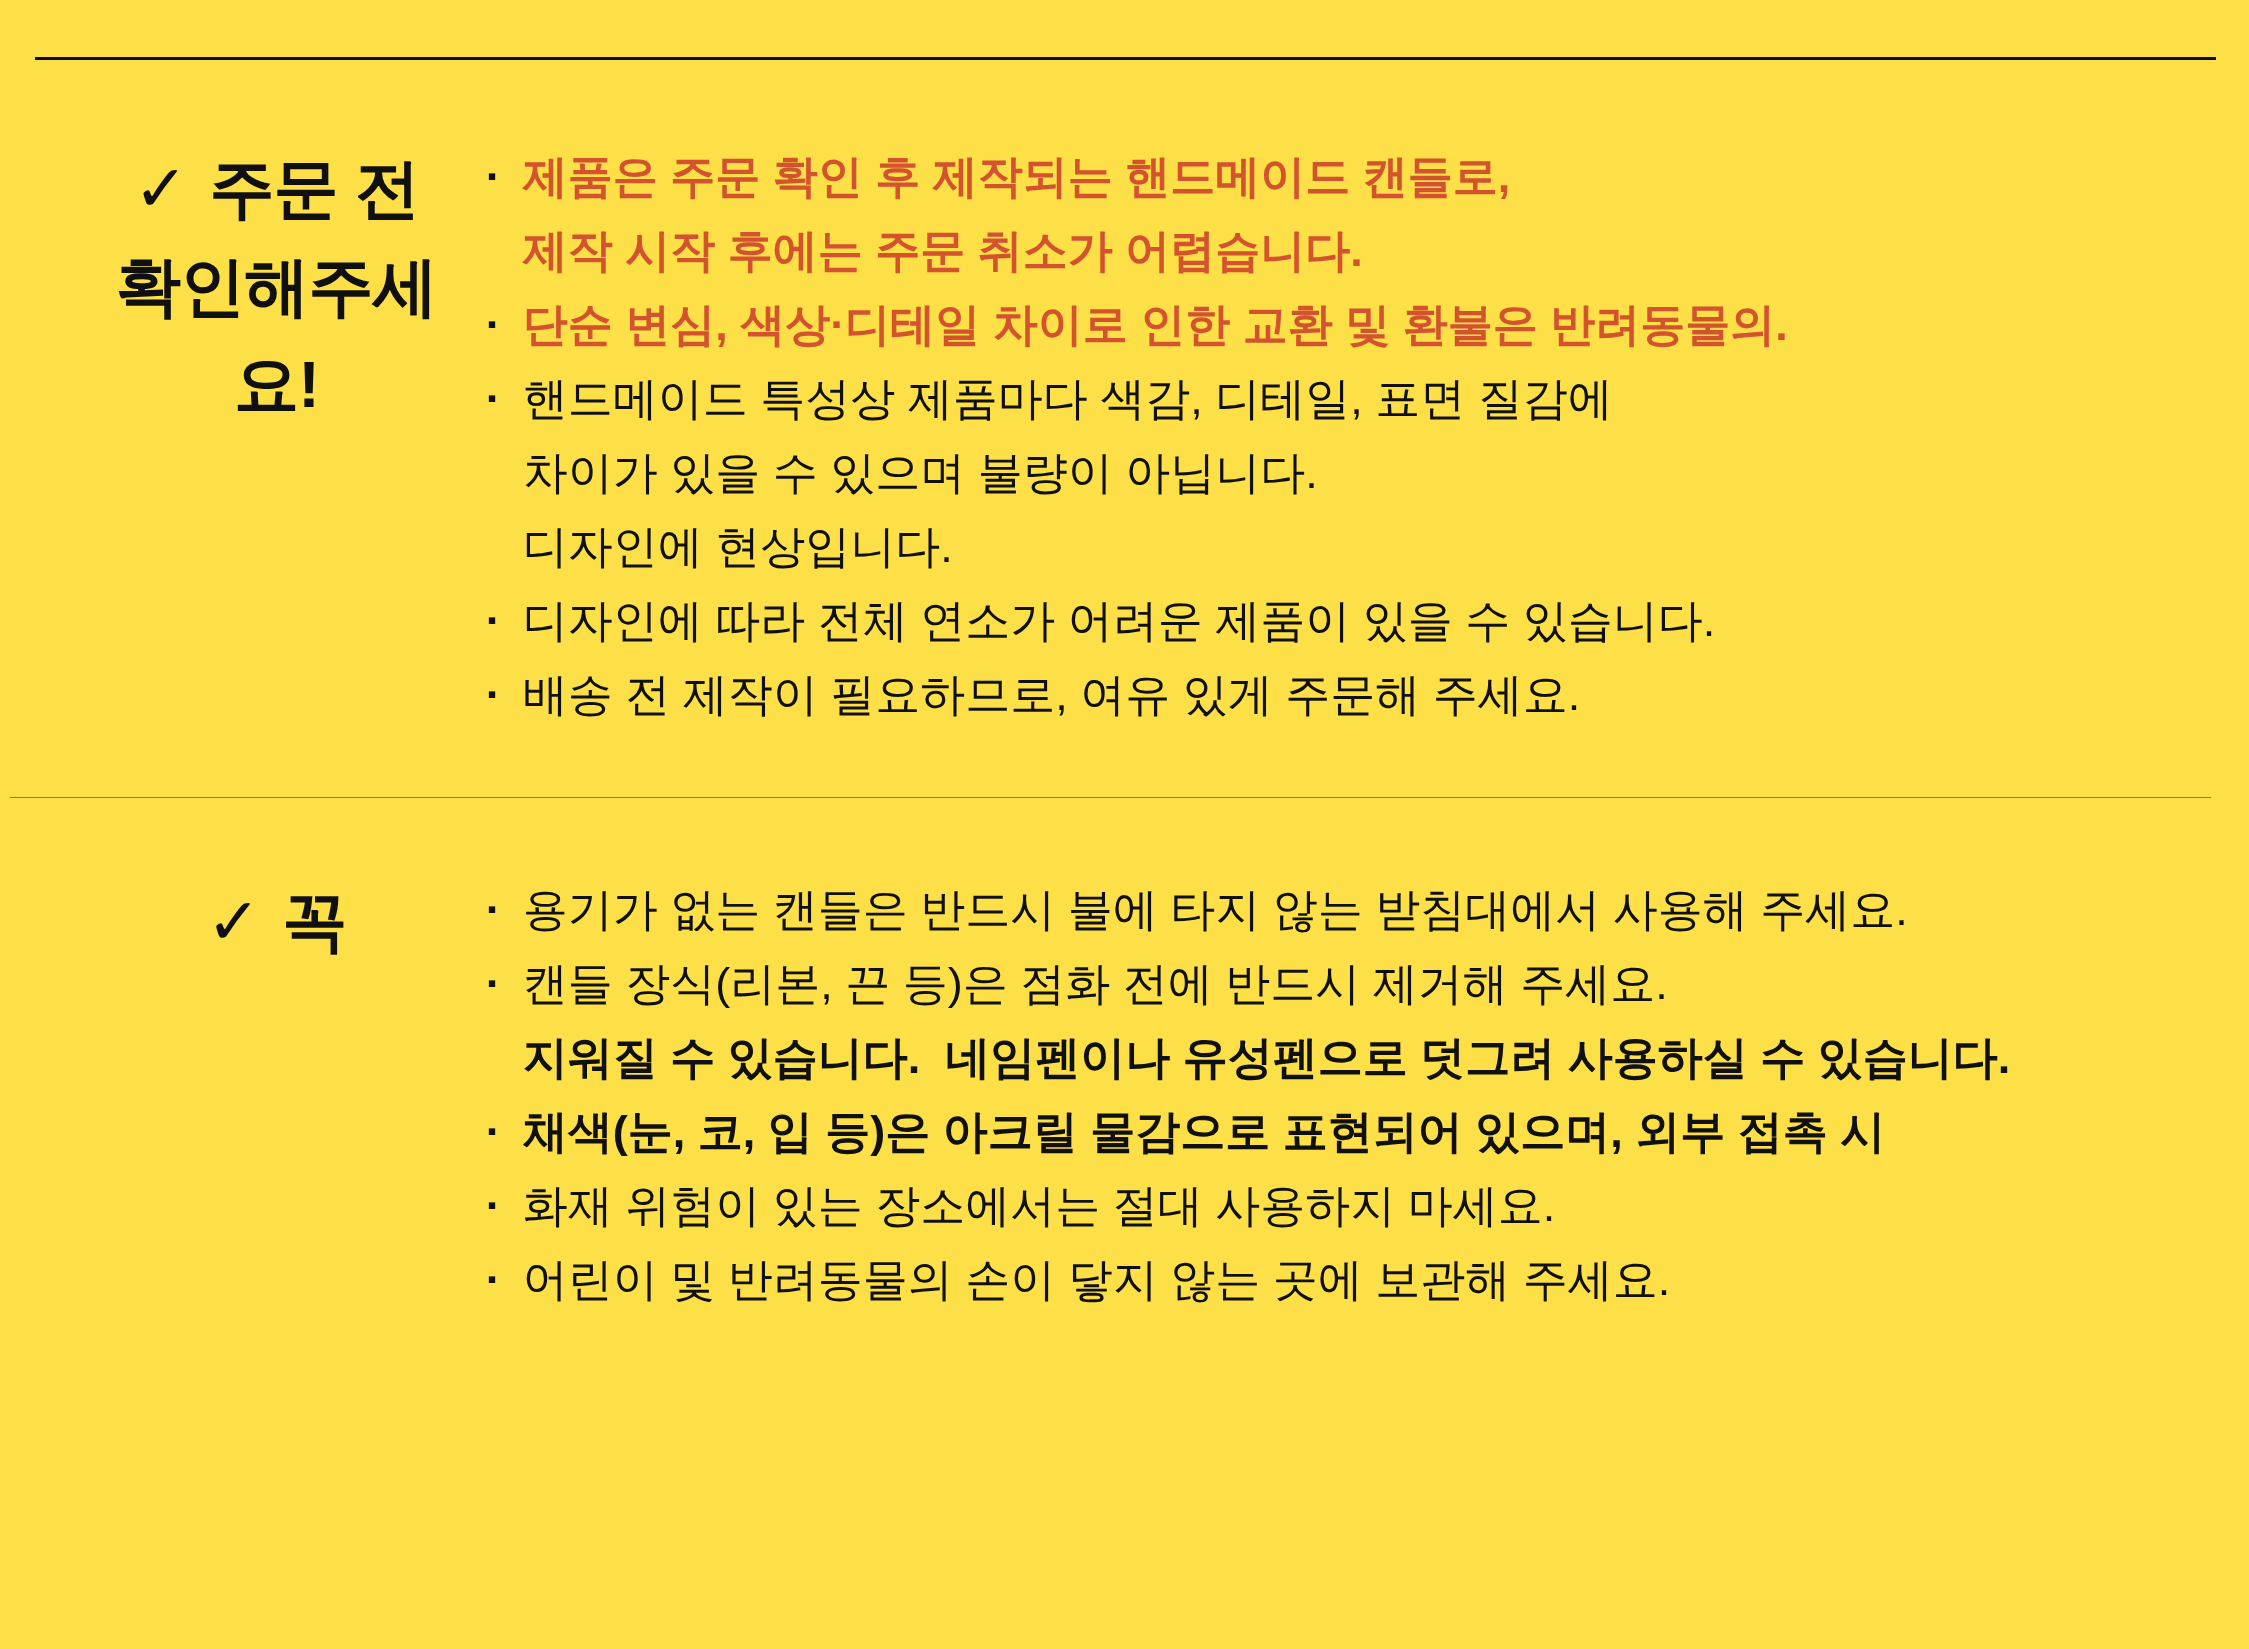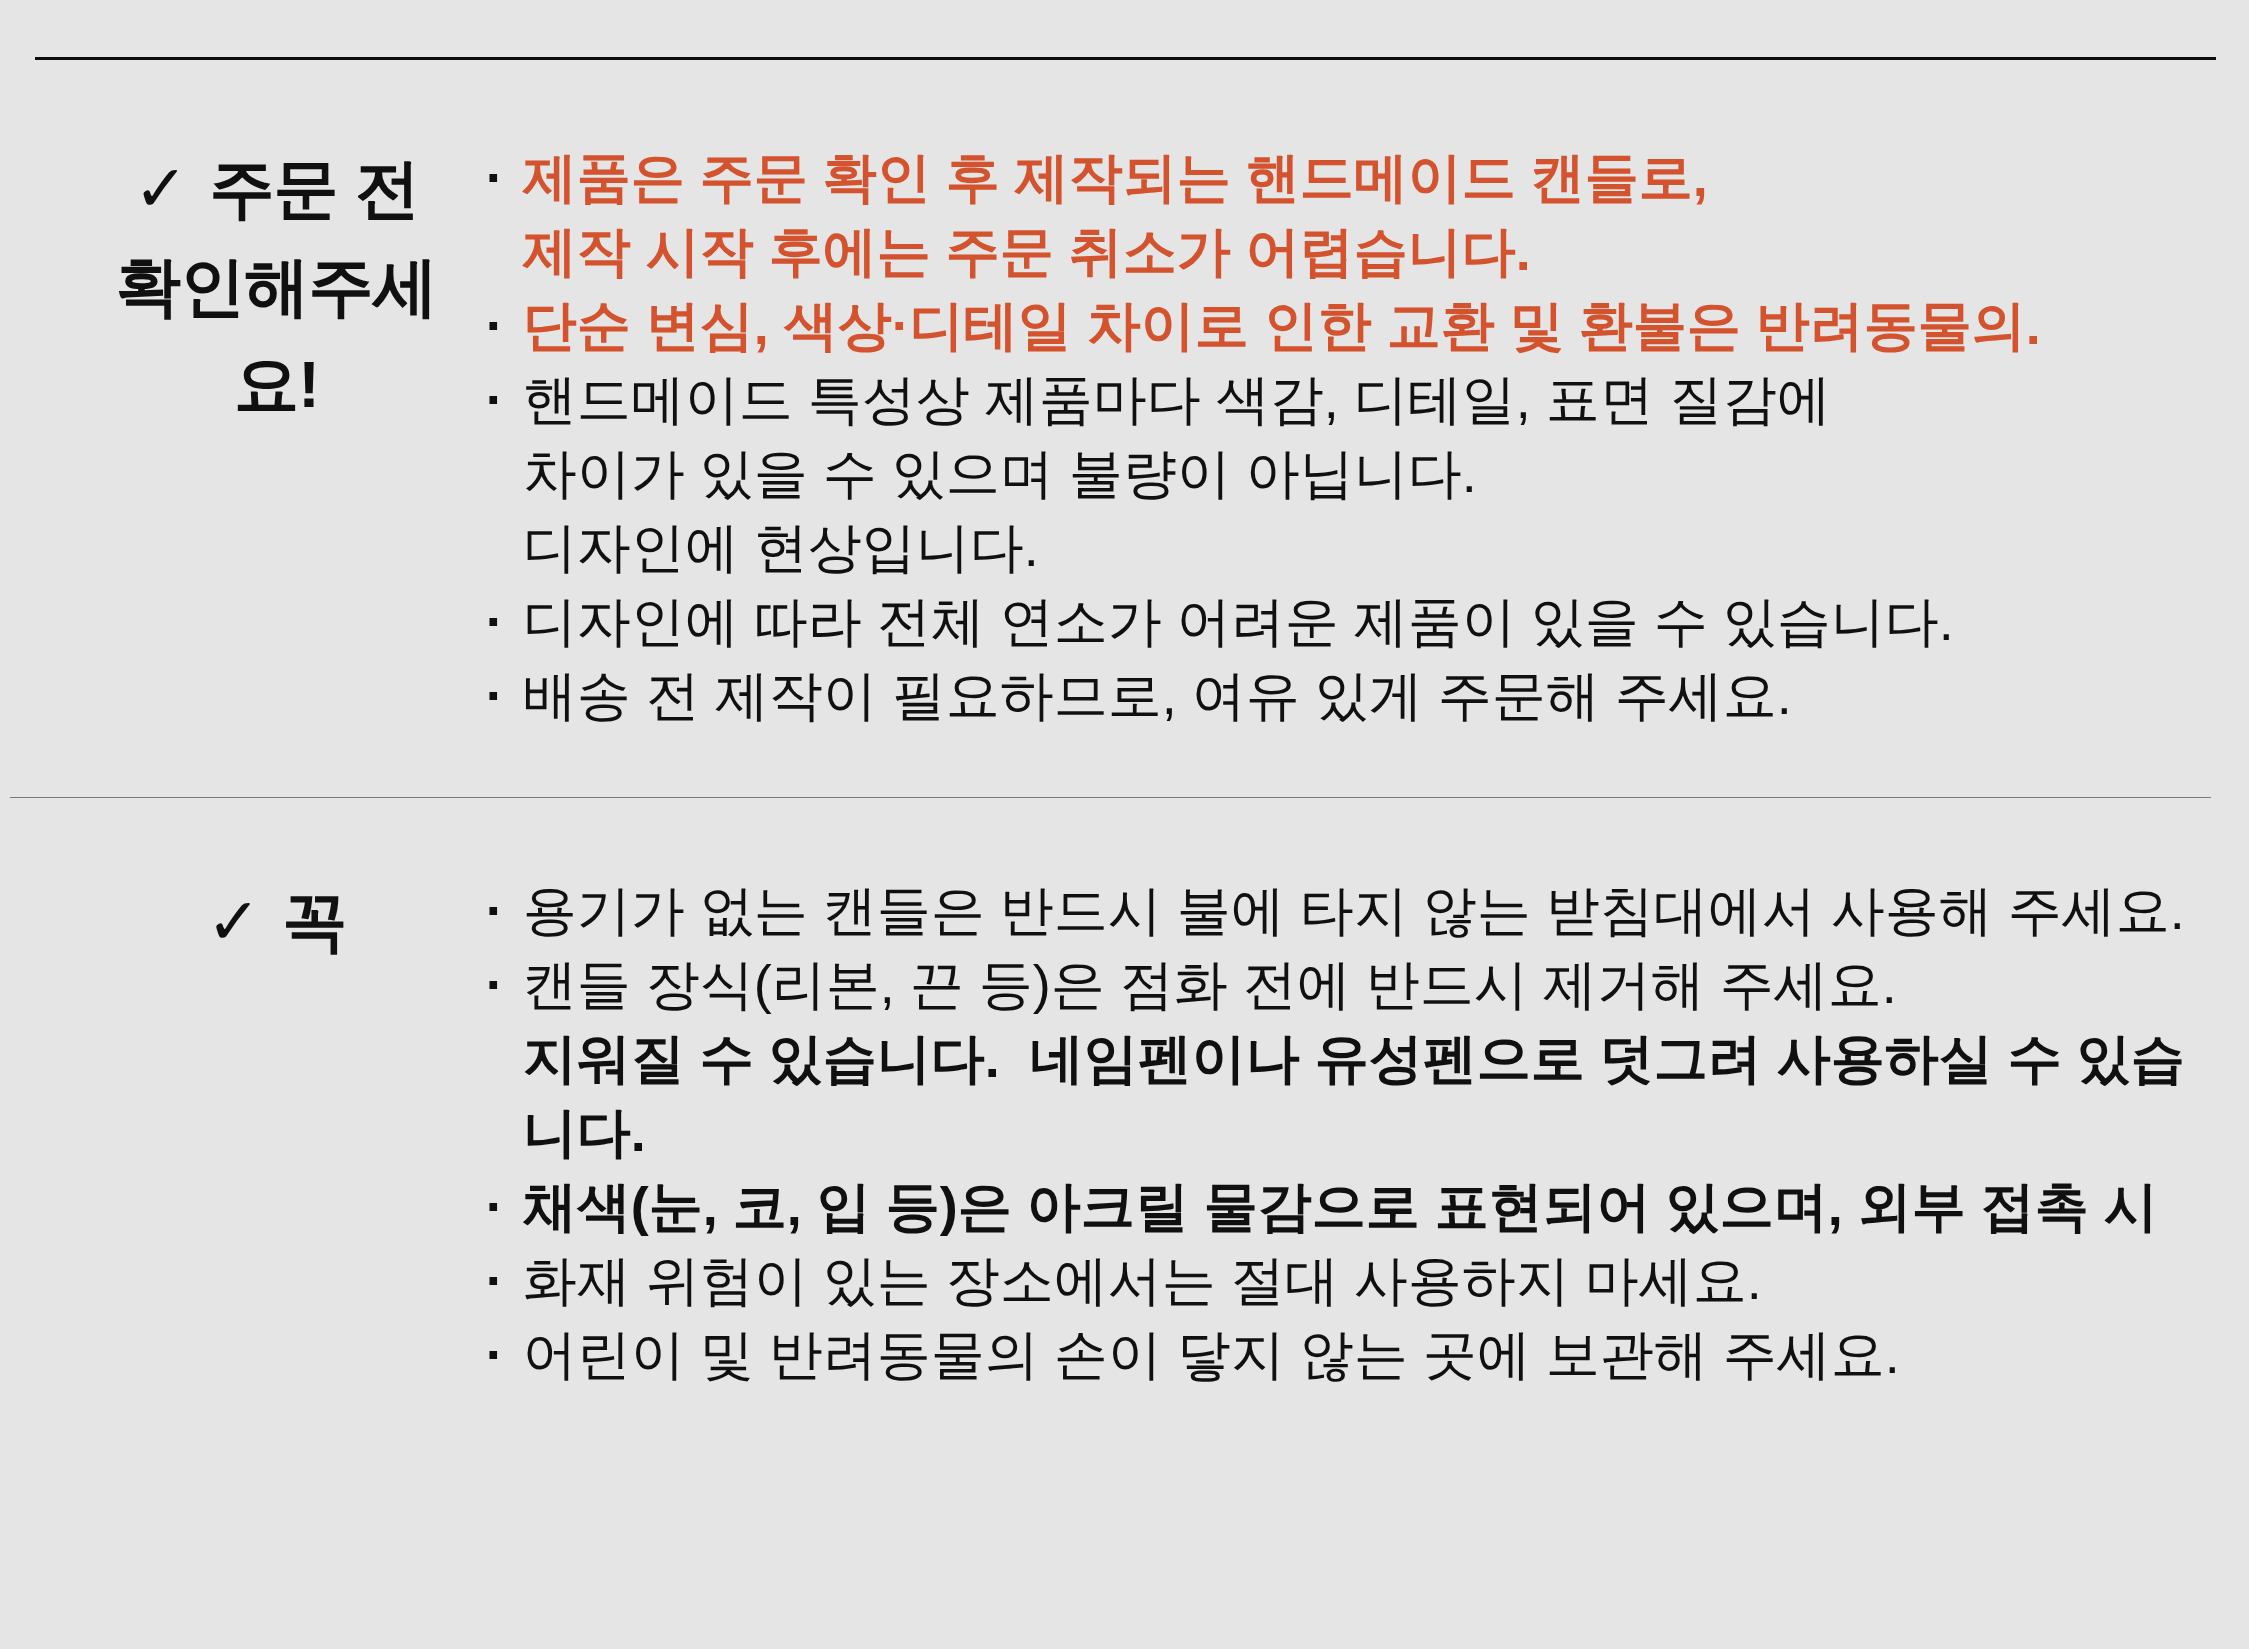--- a/index.html
+++ b/index.html
@@ -7,21 +7,21 @@
     --text: #101010;
     --rule-dark: #0d0d0d;
     --rule-gray: #7a7a7a;
   }
   * { box-sizing: border-box; }
   html, body { margin: 0; padding: 0; background: #ffffff; }
   .page {
     position: relative;
     width: 2250px;
     height: 1650px;
-    background: #e5e5e5;
+    background: #fde047;
     overflow: hidden;
     font-family: "Liberation Sans", "DejaVu Sans", sans-serif;
     color: var(--text);
   }
   .top-rule {
     margin: 57px 34px 0 35px;
     height: 2.5px;
     background: var(--rule-dark);
   }
   .mid-rule {
@@ -48,21 +48,21 @@
   }
   .head .check {
     display: inline-block;
     margin-right: 22px;
     font-weight: bold;
   }
   .body {
     flex: 1;
     padding-left: 16.7px;
     padding-right: 52px;
-    font-size: 54px;
+    font-size: 45px;
     line-height: 74px;
     color: var(--text);
   }
   .item { white-space: pre-wrap; }
   .item .bullet {
     display: inline-block;
     width: 37px;
     color: var(--text);
     font-weight: bold;
   }

